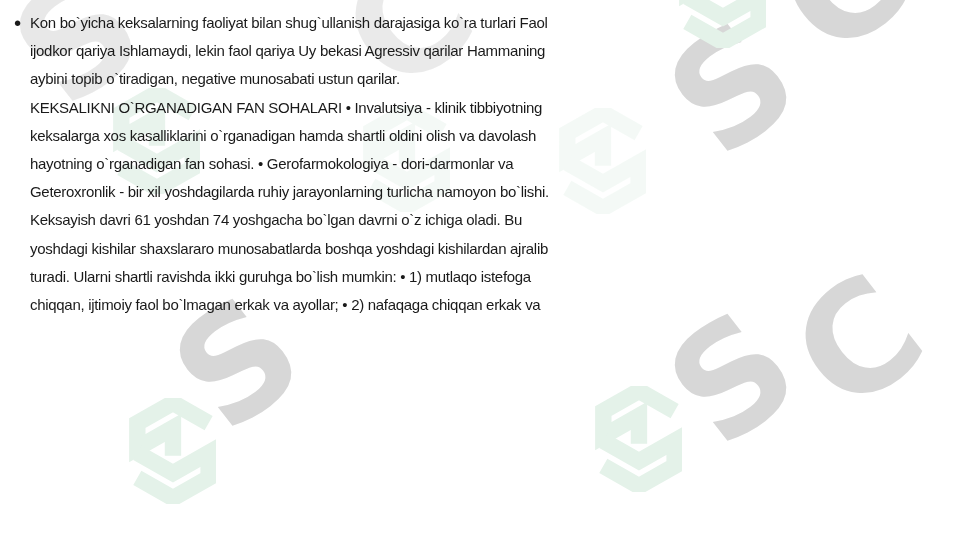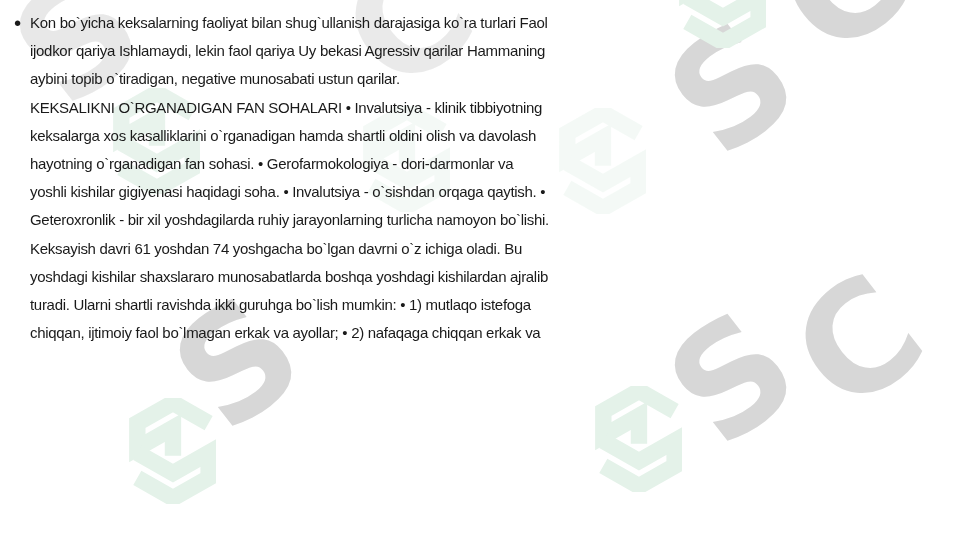--- a/index.html
+++ b/index.html
@@ -148,21 +148,20 @@
   </div>
 
   <span class="bullet-marker">•</span>
   <div class="text-layer">
     <div class="line">Kon bo`yicha keksalarning faoliyat bilan shug`ullanish darajasiga ko`ra turlari Faol</div>
     <div class="line">ijodkor qariya Ishlamaydi, lekin faol qariya Uy bekasi Agressiv qarilar Hammaning</div>
     <div class="line">aybini topib o`tiradigan, negative munosabati ustun qarilar.</div>
     <div class="line">KEKSALIKNI O`RGANADIGAN FAN SOHALARI • Invalutsiya - klinik tibbiyotning</div>
     <div class="line">keksalarga xos kasalliklarini o`rganadigan hamda shartli oldini olish va davolash</div>
     <div class="line">hayotning o`rganadigan fan sohasi. • Gerofarmokologiya - dori-darmonlar va</div>
-    <div class="line">yoshli kishilar gigiyenasi haqidagi soha. • Invalutsiya - o`sishdan orqaga qaytish. •</div>
     <div class="line">Geteroxronlik - bir xil yoshdagilarda ruhiy jarayonlarning turlicha namoyon bo`lishi.</div>
     <div class="line">Keksayish davri 61 yoshdan 74 yoshgacha bo`lgan davrni o`z ichiga oladi. Bu</div>
     <div class="line">yoshdagi kishilar shaxslararo munosabatlarda boshqa yoshdagi kishilardan ajralib</div>
     <div class="line">turadi. Ularni shartli ravishda ikki guruhga bo`lish mumkin: • 1) mutlaqo istefoga</div>
     <div class="line">chiqqan, ijtimoiy faol bo`lmagan erkak va ayollar; • 2) nafaqaga chiqqan erkak va</div>
   </div>
 
 </div>
 
 </body></html>

